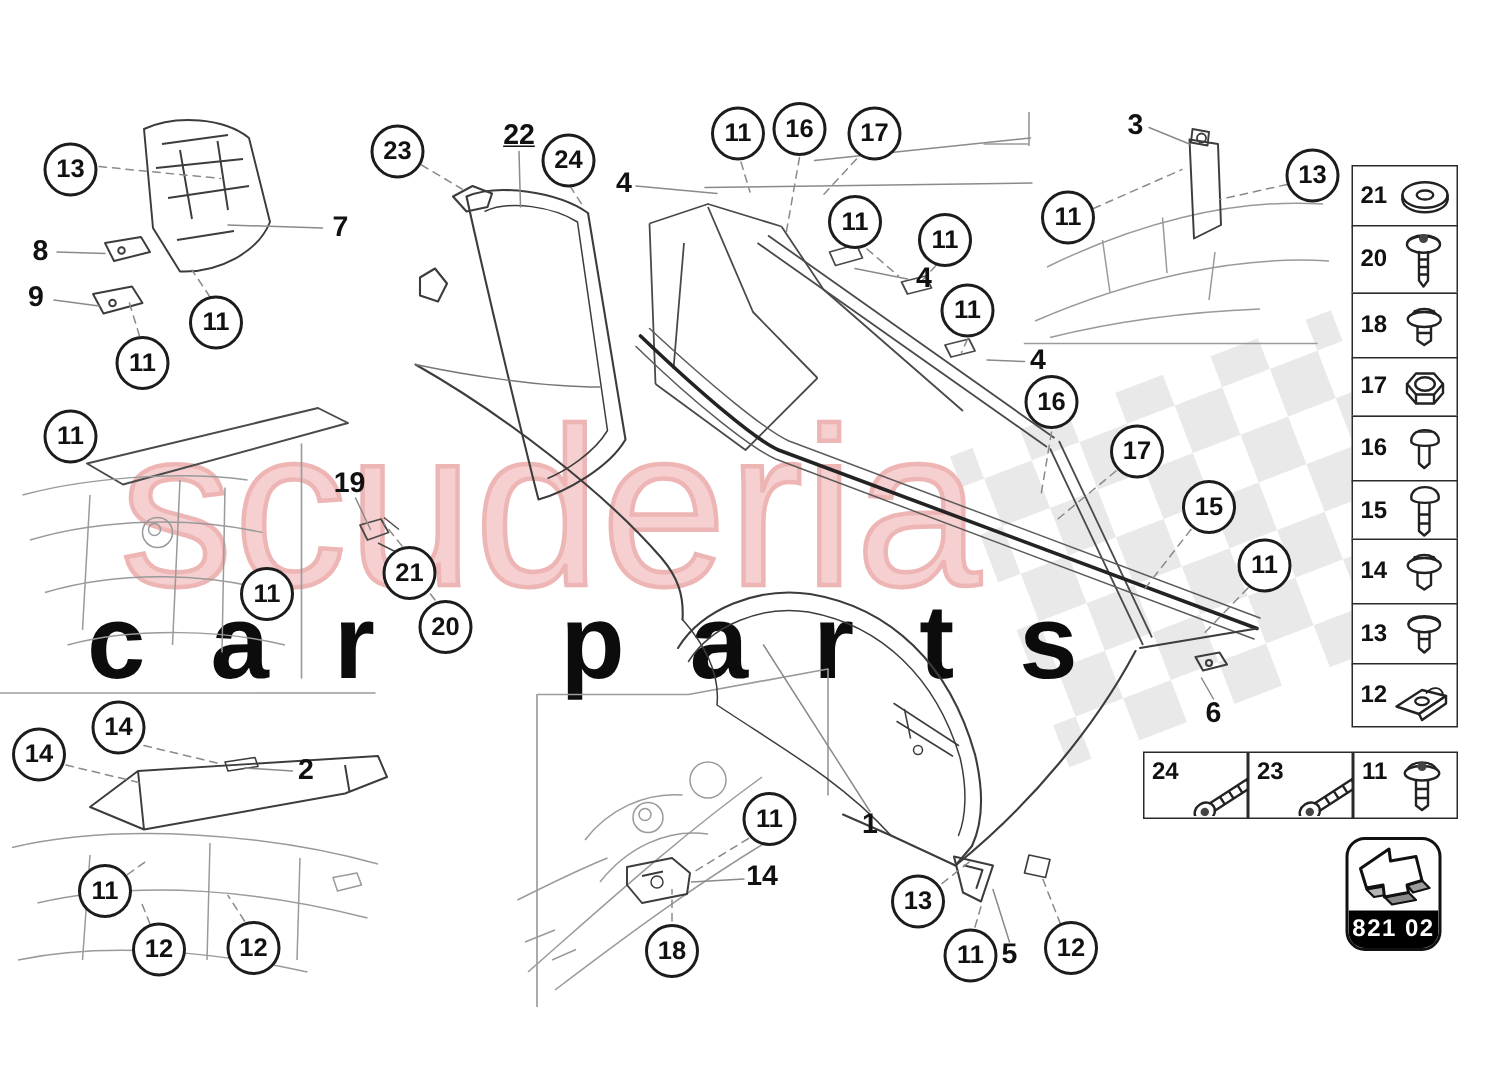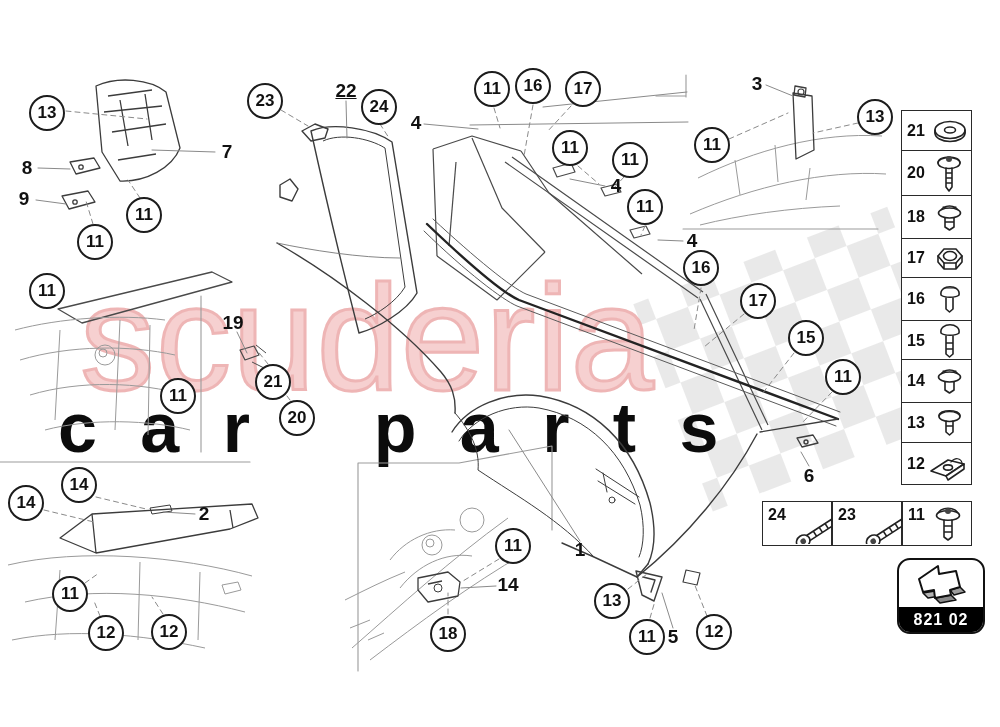--- a/index.html
+++ b/index.html
@@ -43,21 +43,21 @@
   .sb-num{font-size:16px;font-weight:bold;color:#111;margin-left:5px;width:22px;}
   .sb-ico{flex:1;display:flex;align-items:center;justify-content:center;}
   .hw-box{
     position:absolute;box-sizing:border-box;border:1.6px solid #2a2a2a;
     background:#fff;z-index:6;display:flex;align-items:flex-start;
   }
   .hw-num{font-size:16px;font-weight:bold;color:#111;margin:4px 0 0 5px;}
   .hw-ico{flex:1;display:flex;align-items:center;justify-content:center;height:100%;}
   
   #code-box{
-    position:absolute;left:897px;top:558px;width:88px;height:76px;z-index:6;
+    position:absolute;left:897px;top:558px;width:64px;height:76px;z-index:6;
     border:2.5px solid #111;border-radius:13px;background:#fff;
     box-sizing:border-box;overflow:hidden;display:flex;flex-direction:column;
   }
   #code-arrow{flex:1;display:flex;align-items:center;justify-content:center;}
   #code-bar{
     height:25px;background:#000;color:#fff;font-size:16px;font-weight:bold;
     display:flex;align-items:center;justify-content:center;letter-spacing:1px;
   }
 </style>
 </head>

